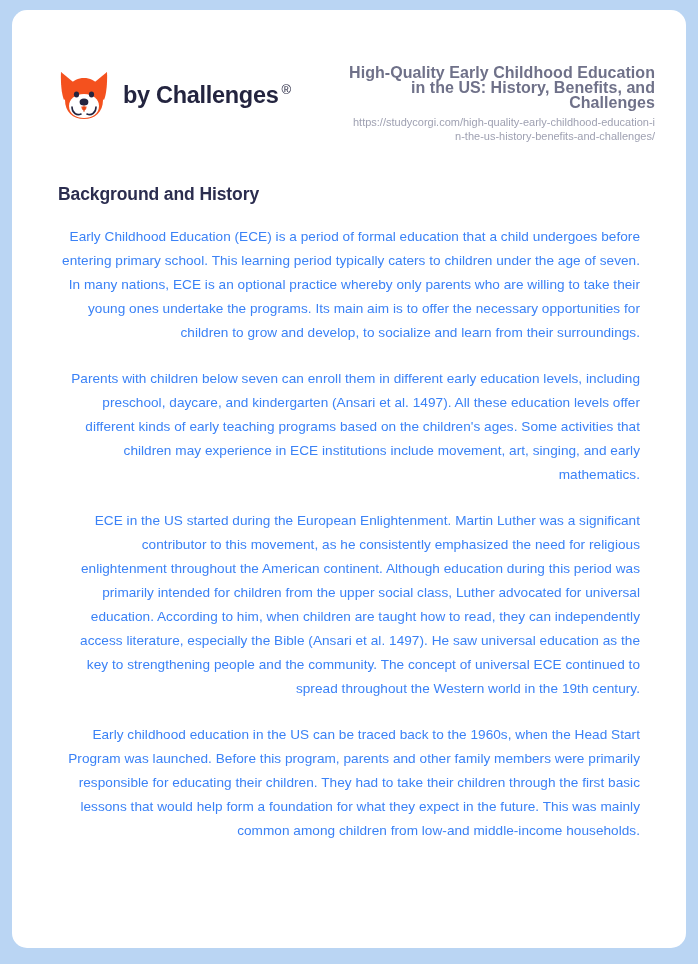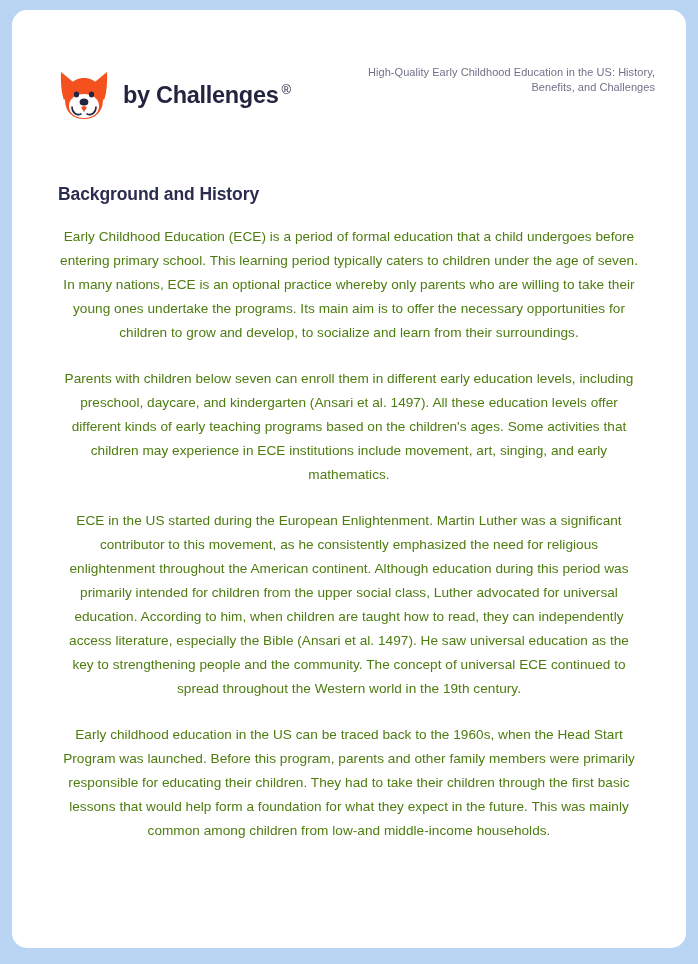--- a/index.html
+++ b/index.html
@@ -58,22 +58,22 @@
     font-weight: normal;
   }
   .header-meta {
     position: absolute;
     right: 31px;
     top: 55px;
     width: 308px;
     text-align: right;
   }
   .doc-title {
-    font-size: 11px;
-    font-weight: normal;
+    font-size: 16px;
+    font-weight: bold;
     color: #6f7189;
     line-height: 15px;
     letter-spacing: 0.05px;
   }
   .doc-url {
     margin-top: 5px;
     font-size: 11px;
     color: #9fa1b2;
     line-height: 14px;
     word-break: break-all;
@@ -86,23 +86,23 @@
   .section-heading {
     font-size: 17.5px;
     font-weight: bold;
     color: #2b2d4f;
     margin: 56px 0 0 0;
     letter-spacing: -0.1px;
   }
   .para {
     font-size: 13.6px;
     line-height: 24px;
-    color: #4d7c0f;
+    color: #3b82f6;
     margin: 22px 0 0 0;
-    text-align: center;
+    text-align: right;
     letter-spacing: 0.04px;
   }
   .para:first-of-type {
     margin-top: 20px;
   }
 </style>
 </head>
 <body>
 
 <div class="page-card">
@@ -125,20 +125,21 @@
           <path d="M26 35 L26 42" stroke="#d13c13" stroke-width="0.8"></path>
           <path d="M14 37 C14 43 19 46 23 44" stroke="#23243f" stroke-width="1.6" fill="none" stroke-linecap="round"></path>
           <path d="M38 37 C38 43 33 46 29 44" stroke="#23243f" stroke-width="1.6" fill="none" stroke-linecap="round"></path>
         </svg>
       </span>
       <span class="brand-name"><span>by Challenges</span><span class="brand-reg">®</span></span>
     </div>
 
     <div class="header-meta">
       <div class="doc-title">High-Quality Early Childhood Education in the US: History, Benefits, and Challenges</div>
+      <div class="doc-url">https://studycorgi.com/high-quality-early-childhood-education-in-the-us-history-benefits-and-challenges/</div>
     </div>
 
   </div>
 
   <div class="doc-body">
     <h2 class="section-heading">Background and History</h2>
     <p class="para">Early Childhood Education (ECE) is a period of formal education that a child undergoes before entering primary school. This learning period typically caters to children under the age of seven. In many nations, ECE is an optional practice whereby only parents who are willing to take their young ones undertake the programs. Its main aim is to offer the necessary opportunities for children to grow and develop, to socialize and learn from their surroundings.</p>
     <p class="para">Parents with children below seven can enroll them in different early education levels, including preschool, daycare, and kindergarten (Ansari et al. 1497). All these education levels offer different kinds of early teaching programs based on the children's ages. Some activities that children may experience in ECE institutions include movement, art, singing, and early mathematics.</p>
     <p class="para">ECE in the US started during the European Enlightenment. Martin Luther was a significant contributor to this movement, as he consistently emphasized the need for religious enlightenment throughout the American continent. Although education during this period was primarily intended for children from the upper social class, Luther advocated for universal education. According to him, when children are taught how to read, they can independently access literature, especially the Bible (Ansari et al. 1497). He saw universal education as the key to strengthening people and the community. The concept of universal ECE continued to spread throughout the Western world in the 19th century.</p>
     <p class="para">Early childhood education in the US can be traced back to the 1960s, when the Head Start Program was launched. Before this program, parents and other family members were primarily responsible for educating their children. They had to take their children through the first basic lessons that would help form a foundation for what they expect in the future. This was mainly common among children from low-and middle-income households.</p>

